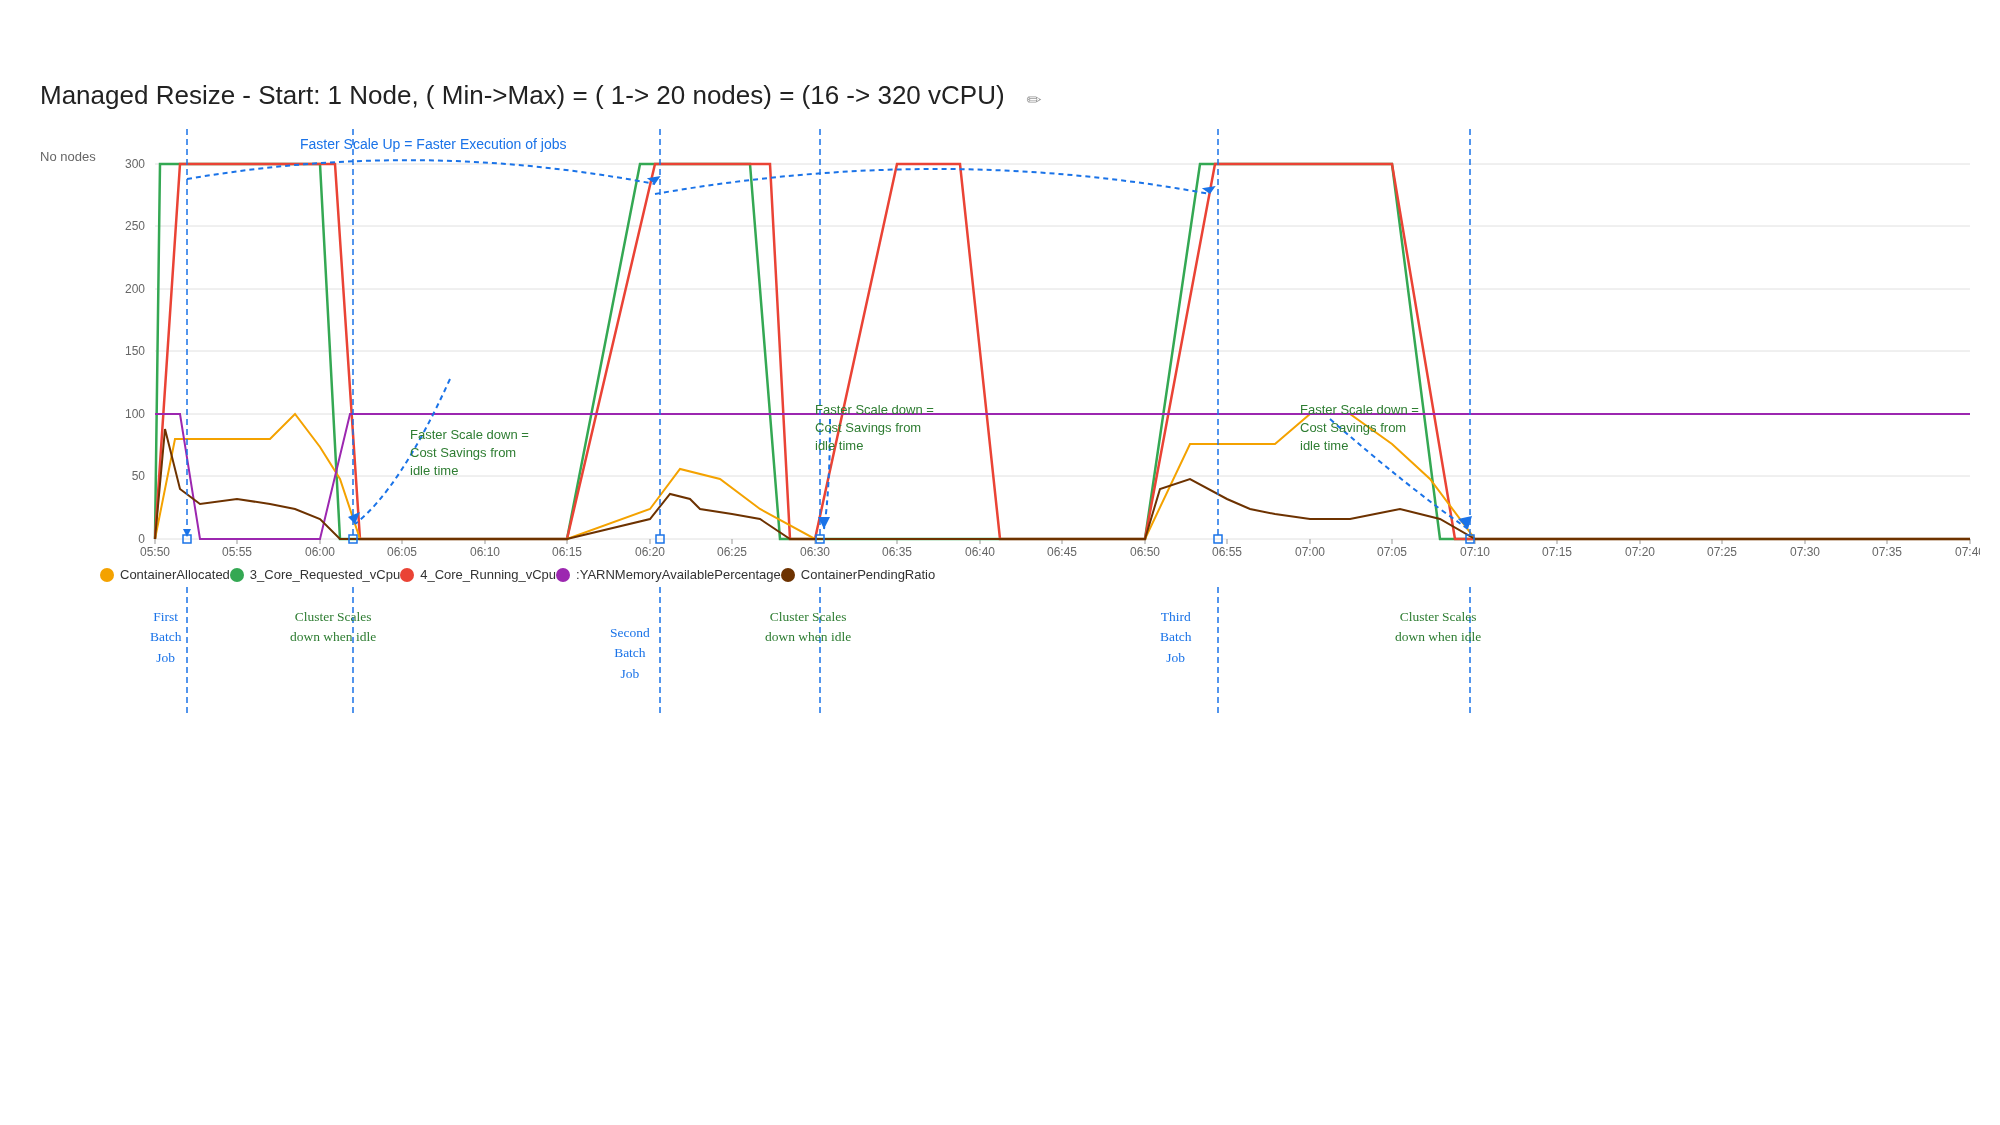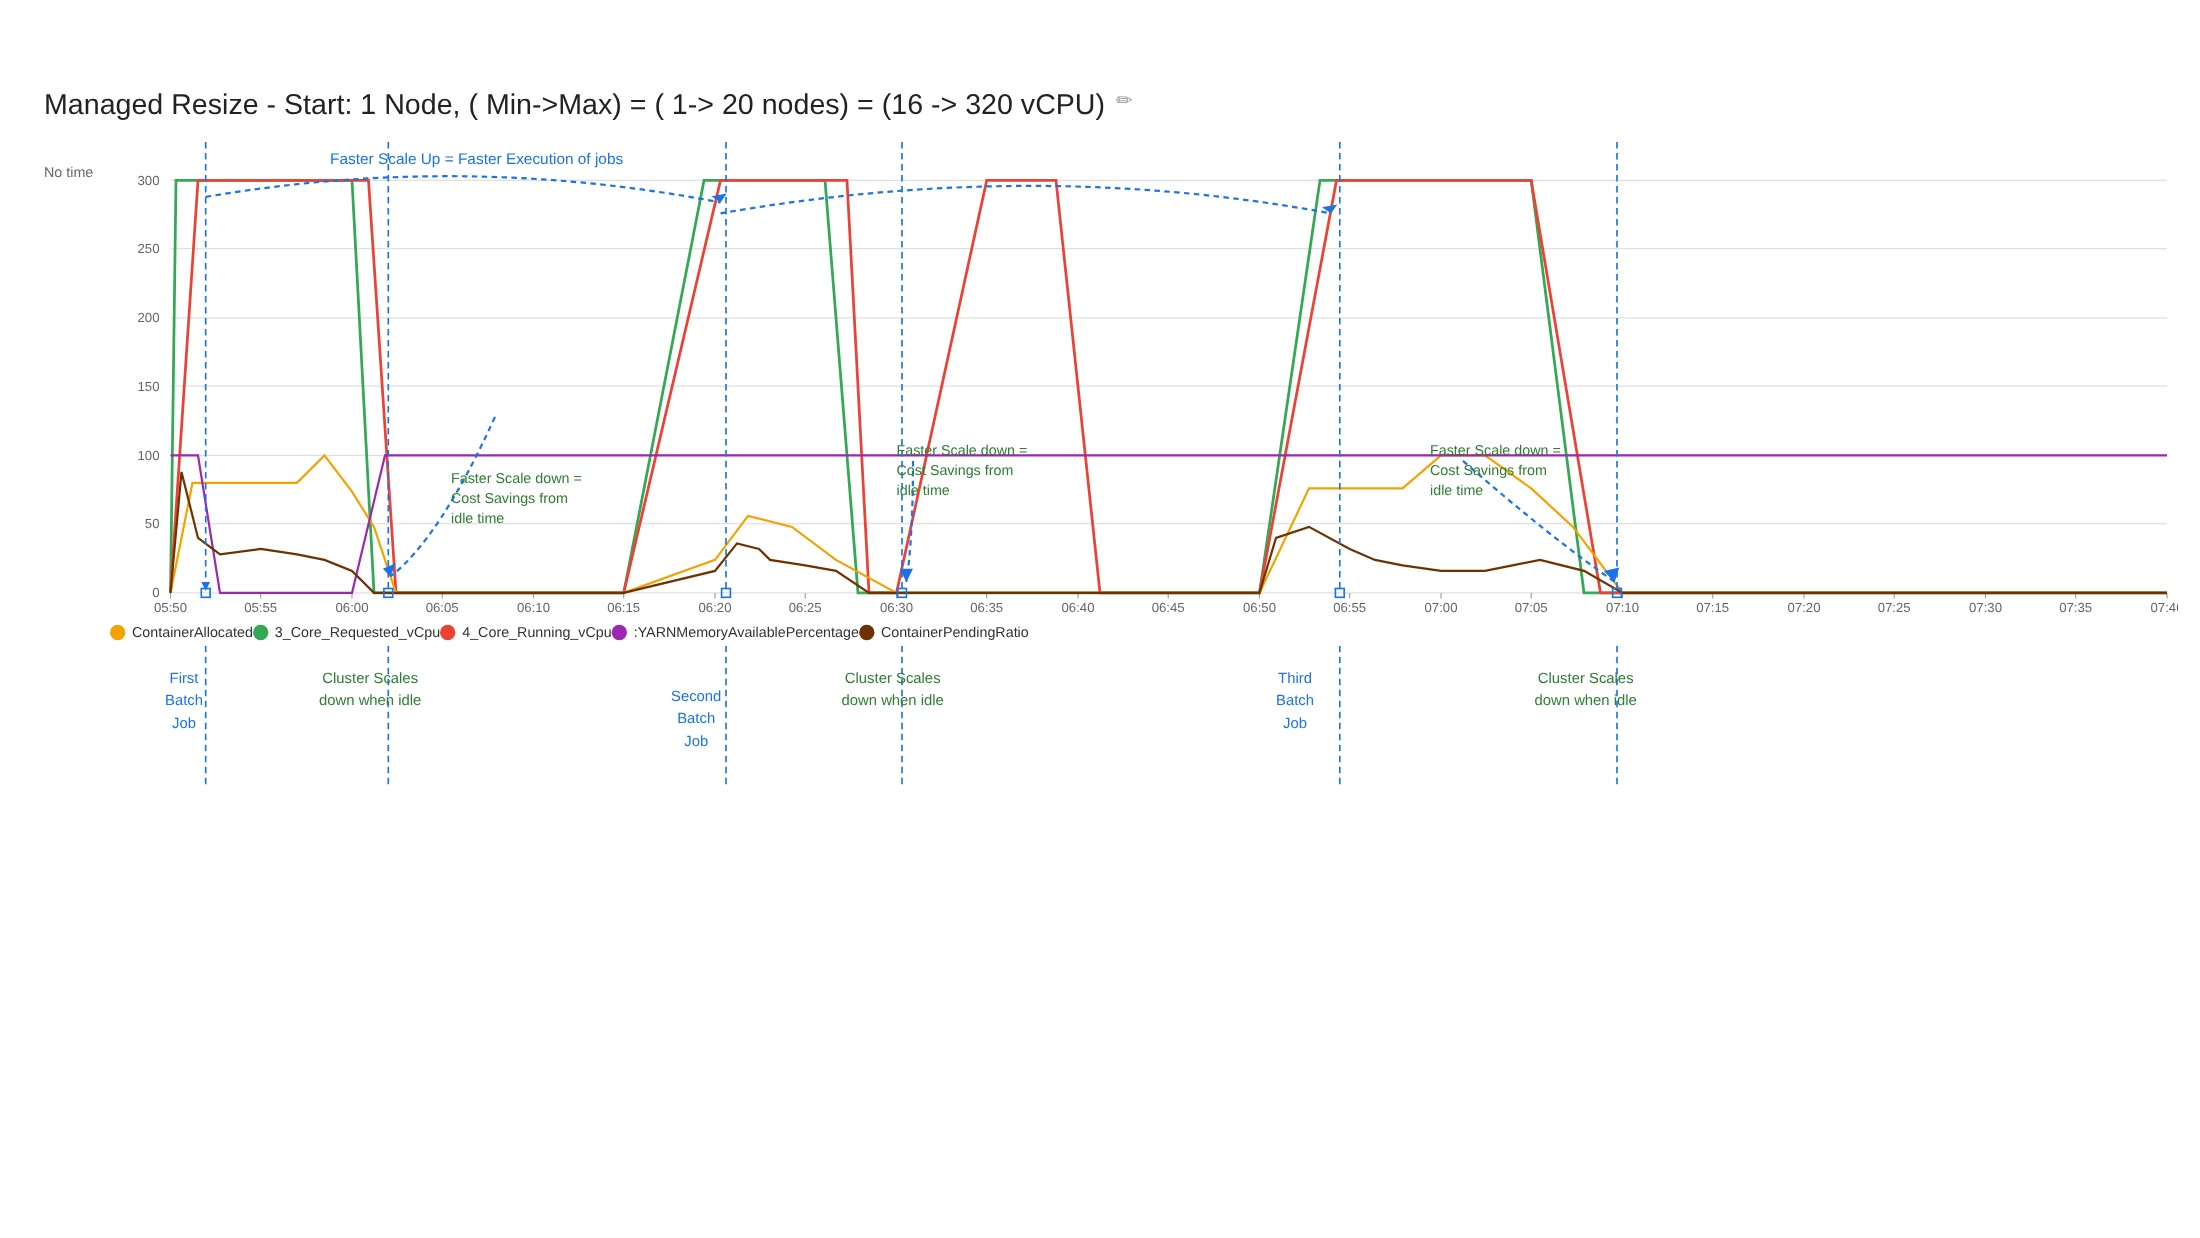--- a/index.html
+++ b/index.html
@@ -21,22 +21,22 @@
       display: flex;
       align-items: center;
       justify-content: space-between;
       margin-bottom: 18px;
     }
     .chart-title {
       font-size: 26px;
       font-weight: 500;
       color: #222;
       display: flex;
-      align-items: flex-start;
-      gap: 10px;
+      align-items: flex-end;
+      gap: 22px;
     }
     .edit-icon {
       color: #999;
       font-size: 18px;
       cursor: pointer;
     }
     .time-controls {
       display: flex;
       align-items: center;
       gap: 20px;
@@ -121,21 +121,21 @@
 <div class="page-container">
 
   <div class="header-row">
     <div class="chart-title">
       <span>Managed Resize - Start: 1 Node, ( Min-&gt;Max) = ( 1-&gt; 20 nodes) = (16 -&gt; 320 vCPU)</span>
       <span class="edit-icon">✏</span>
     </div>
   </div>
 
   <div class="chart-area">
-    <div class="y-label">No time</div>
+    <div class="y-label">No nodes</div>
 
     <svg class="chart-canvas" width="1880" height="430" viewBox="0 0 1880 430">
 
       <defs>
         <style>
           .grid-line { stroke: #e0e0e0; stroke-width: 1; }
           .axis-text { font-size: 12px; fill: #666; font-family: Arial, sans-serif; }
         </style>
       </defs>
 
@@ -462,21 +462,21 @@
       <div class="legend-item">
         <span class="legend-dot" style="background:#9c27b0;"></span>
         <span>:YARNMemoryAvailablePercentage</span>
       </div>
       <div class="legend-item">
         <span class="legend-dot" style="background:#6d3200;"></span>
         <span>ContainerPendingRatio</span>
       </div>
     </div>
 
-    <div style="position:relative; margin-left:60px; height:130px; margin-top:5px;">
+    <div style="position:relative; margin-left:60px; height:130px; margin-top:5px;font-family:Liberation Serif, serif;">
 
       <svg width="1880" height="130" style="position:absolute;top:0;left:0;">
         <line x1="87" y1="0" x2="87" y2="130" stroke="#1a73e8" stroke-width="1.5" stroke-dasharray="6,4"></line>
         <line x1="253" y1="0" x2="253" y2="130" stroke="#1a73e8" stroke-width="1.5" stroke-dasharray="6,4"></line>
         <line x1="560" y1="0" x2="560" y2="130" stroke="#1a73e8" stroke-width="1.5" stroke-dasharray="6,4"></line>
         <line x1="720" y1="0" x2="720" y2="130" stroke="#1a73e8" stroke-width="1.5" stroke-dasharray="6,4"></line>
         <line x1="1118" y1="0" x2="1118" y2="130" stroke="#1a73e8" stroke-width="1.5" stroke-dasharray="6,4"></line>
         <line x1="1370" y1="0" x2="1370" y2="130" stroke="#1a73e8" stroke-width="1.5" stroke-dasharray="6,4"></line>
       </svg>
 

